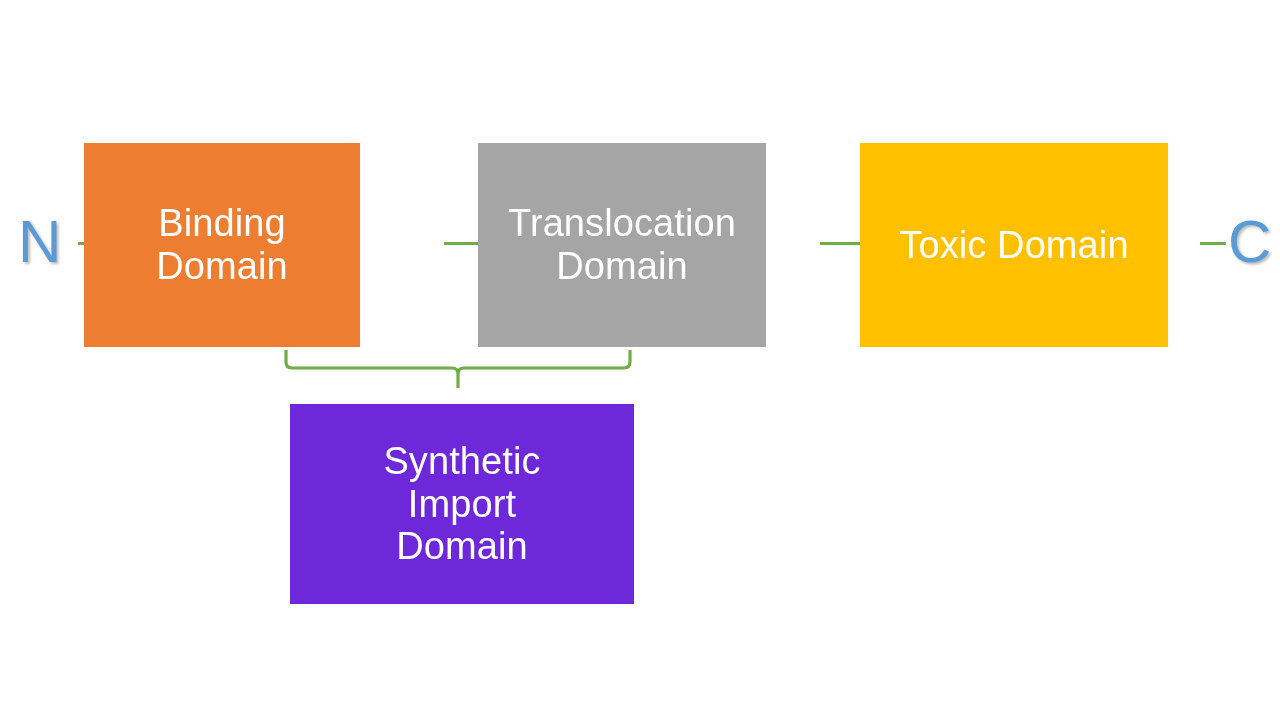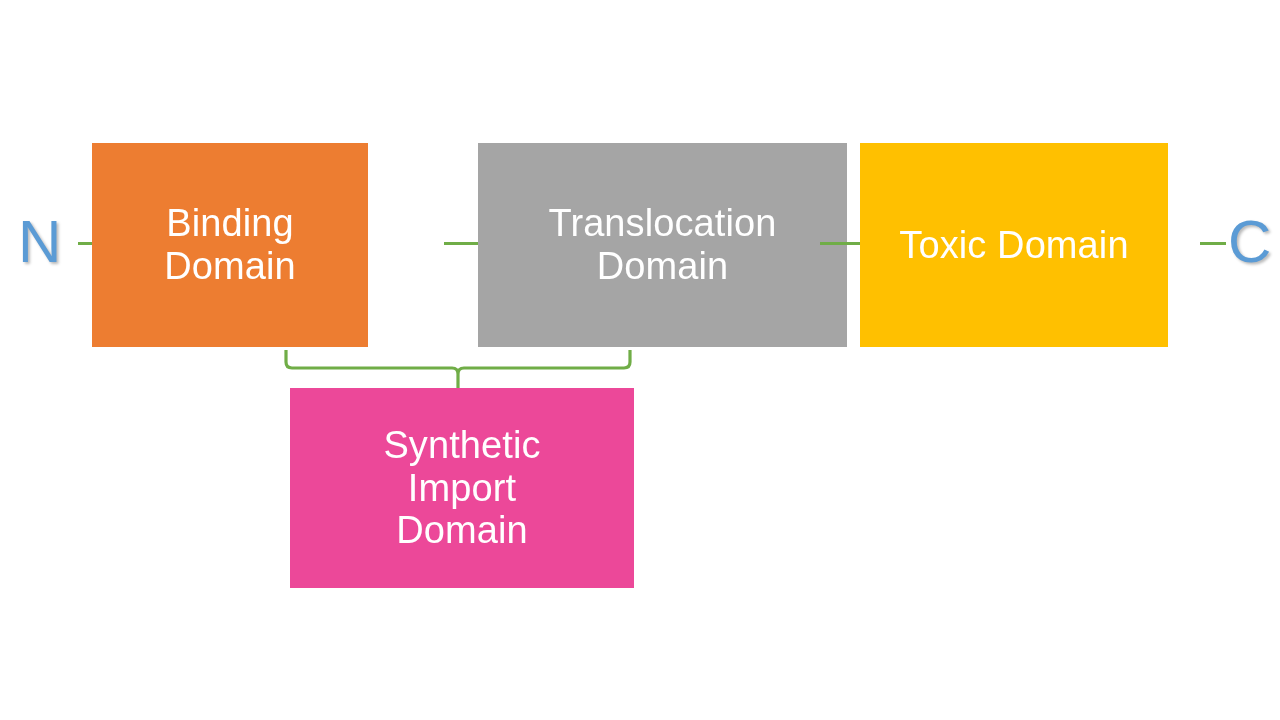--- a/index.html
+++ b/index.html
@@ -38,38 +38,38 @@
     text-align: center;
     color: #ffffff;
     font-size: 38px;
     line-height: 1.13;
     font-weight: 400;
     white-space: pre-line;
     letter-spacing: 0.1px;
   }
 
   #box-binding {
-    left: 92px;  top: 143px;
+    left: 84px;  top: 143px;
     width: 276px; height: 204px;
     background: #ED7D31;
   }
   #box-translocation {
     left: 478px;  top: 143px;
-    width: 369px; height: 204px;
+    width: 288px; height: 204px;
     background: #A5A5A5;
   }
   #box-toxic {
     left: 860px;  top: 143px;
     width: 308px; height: 204px;
     background: #FFC000;
   }
   #box-synthetic {
-    left: 290px;  top: 388px;
+    left: 290px;  top: 404px;
     width: 344px; height: 200px;
-    background: #ec4899;
+    background: #6d28d9;
   }
 
   
   .connector {
     position: absolute;
     height: 3px;
     background: #70AD47;
   }
   #connector-n    { left: 78px;   top: 242px; width: 24px; }
   #connector-1    { left: 444px;  top: 242px; width: 36px; }

